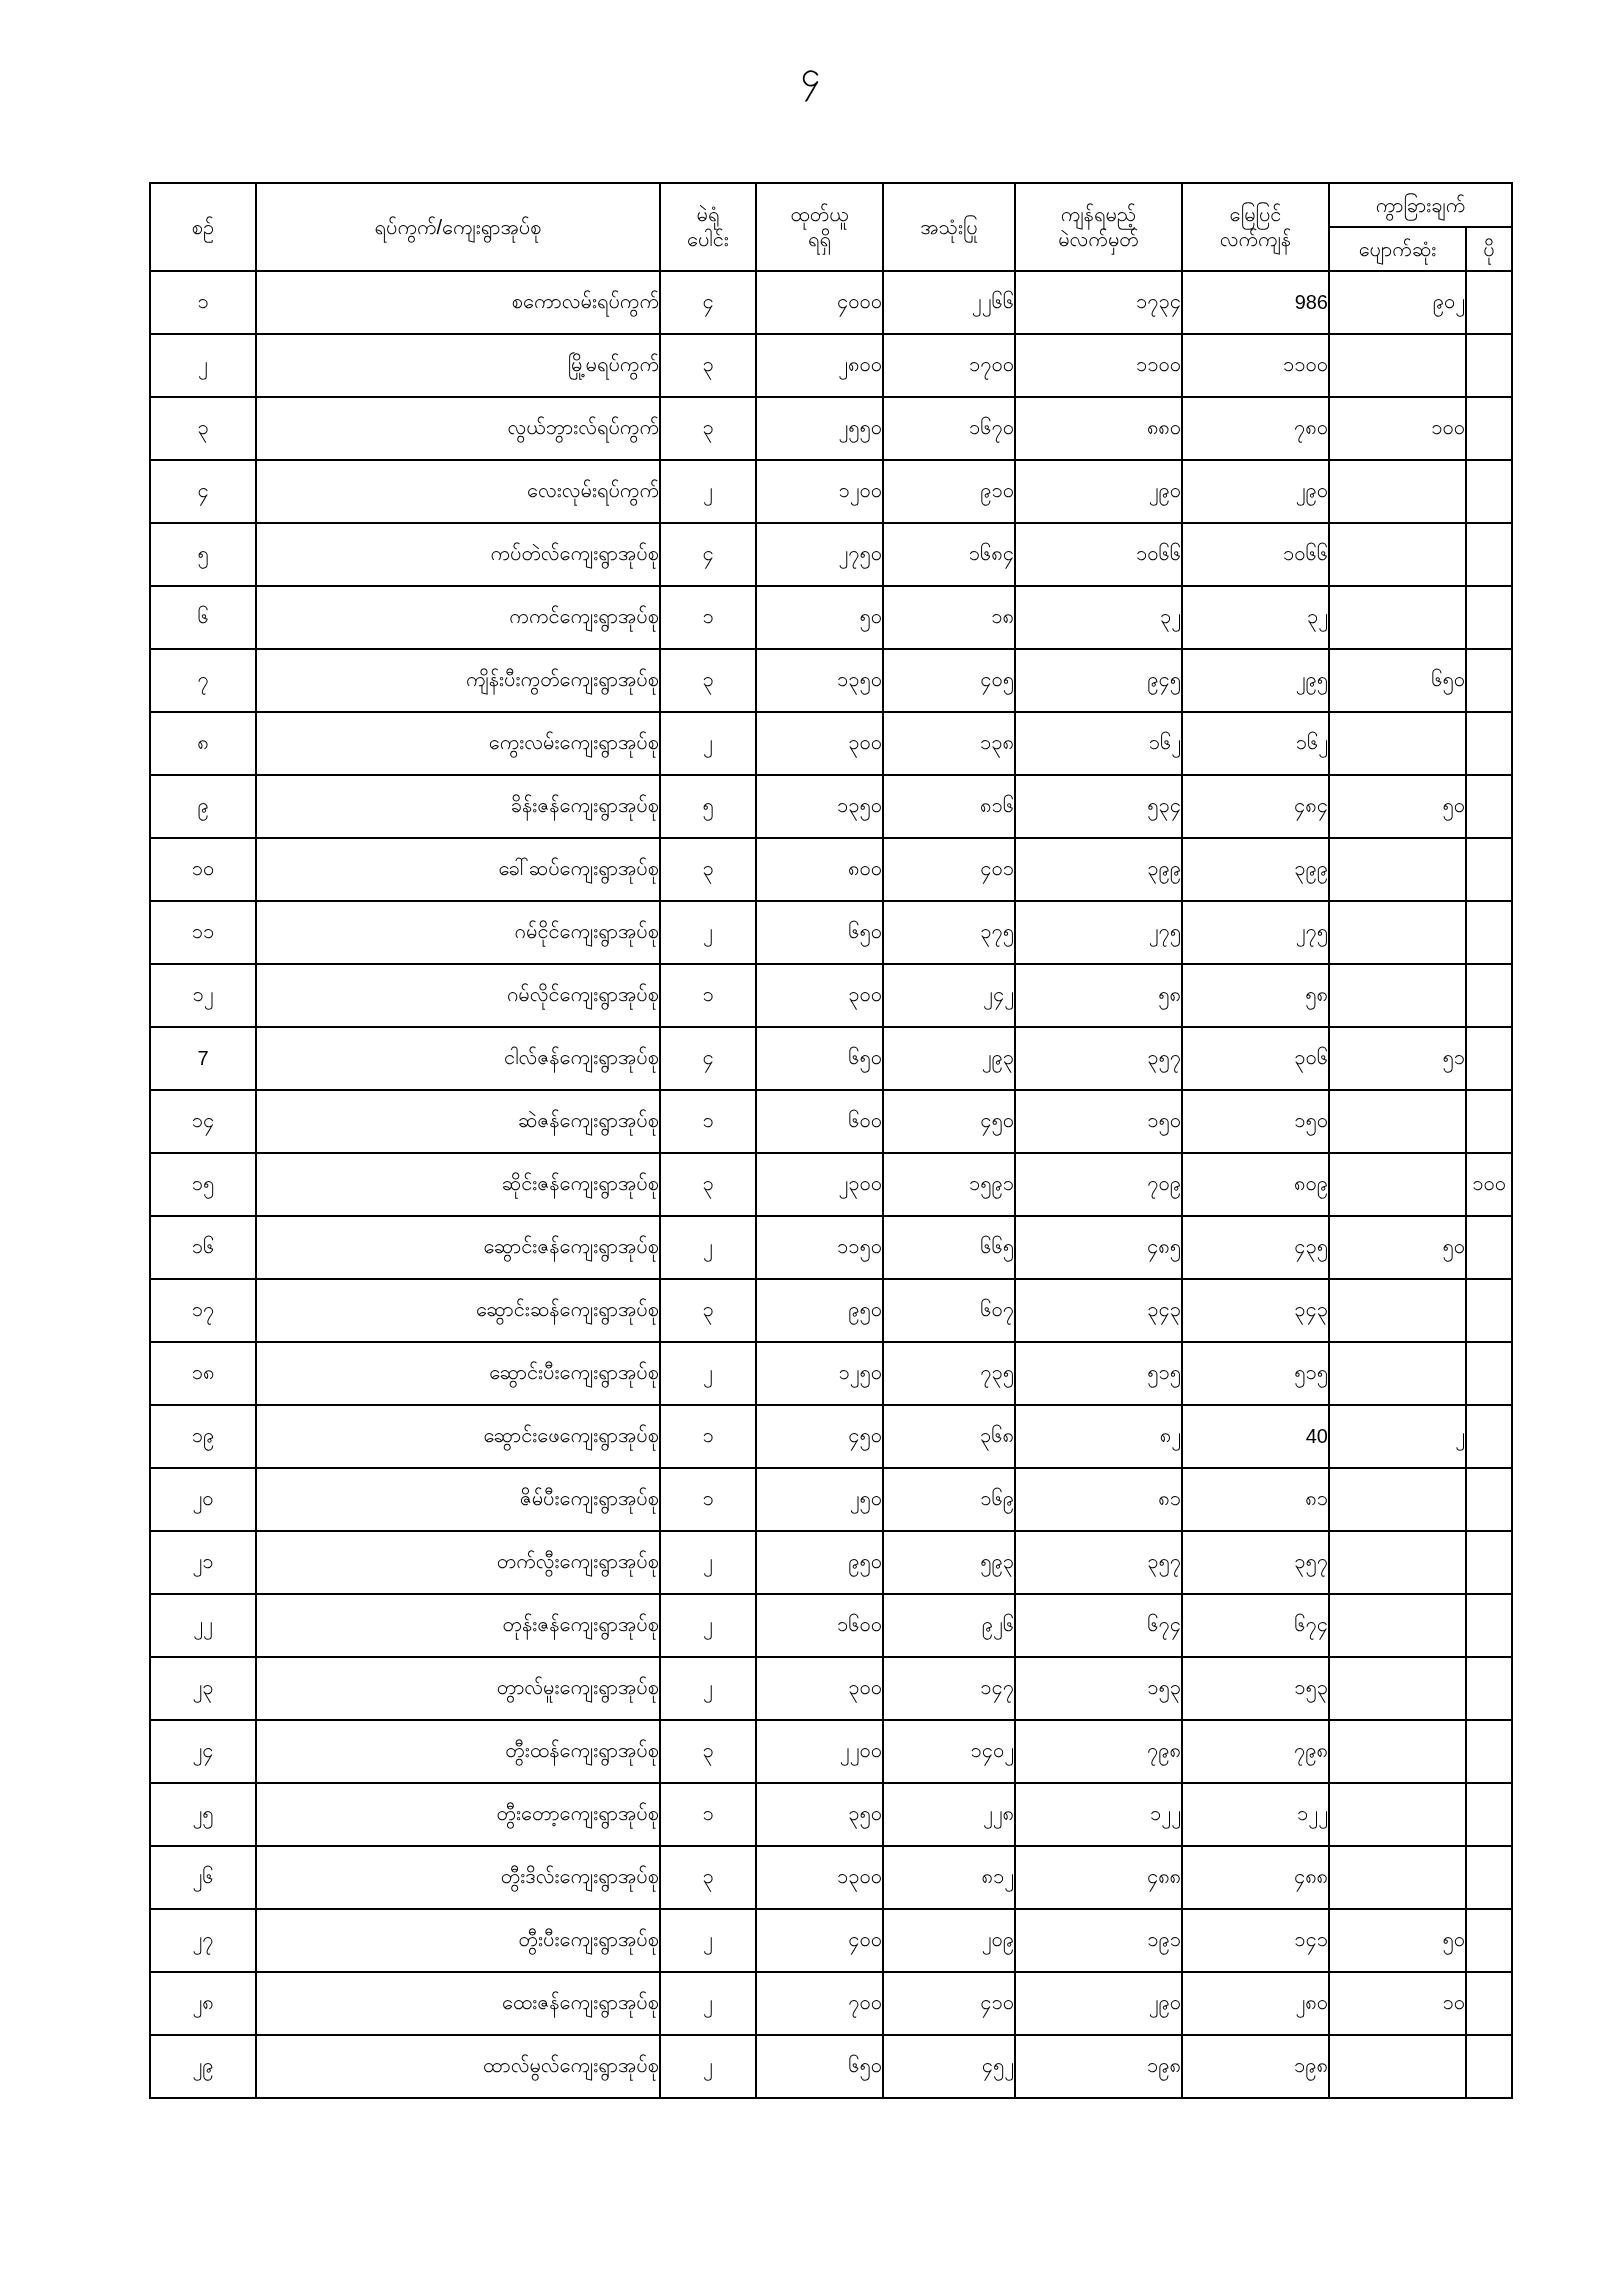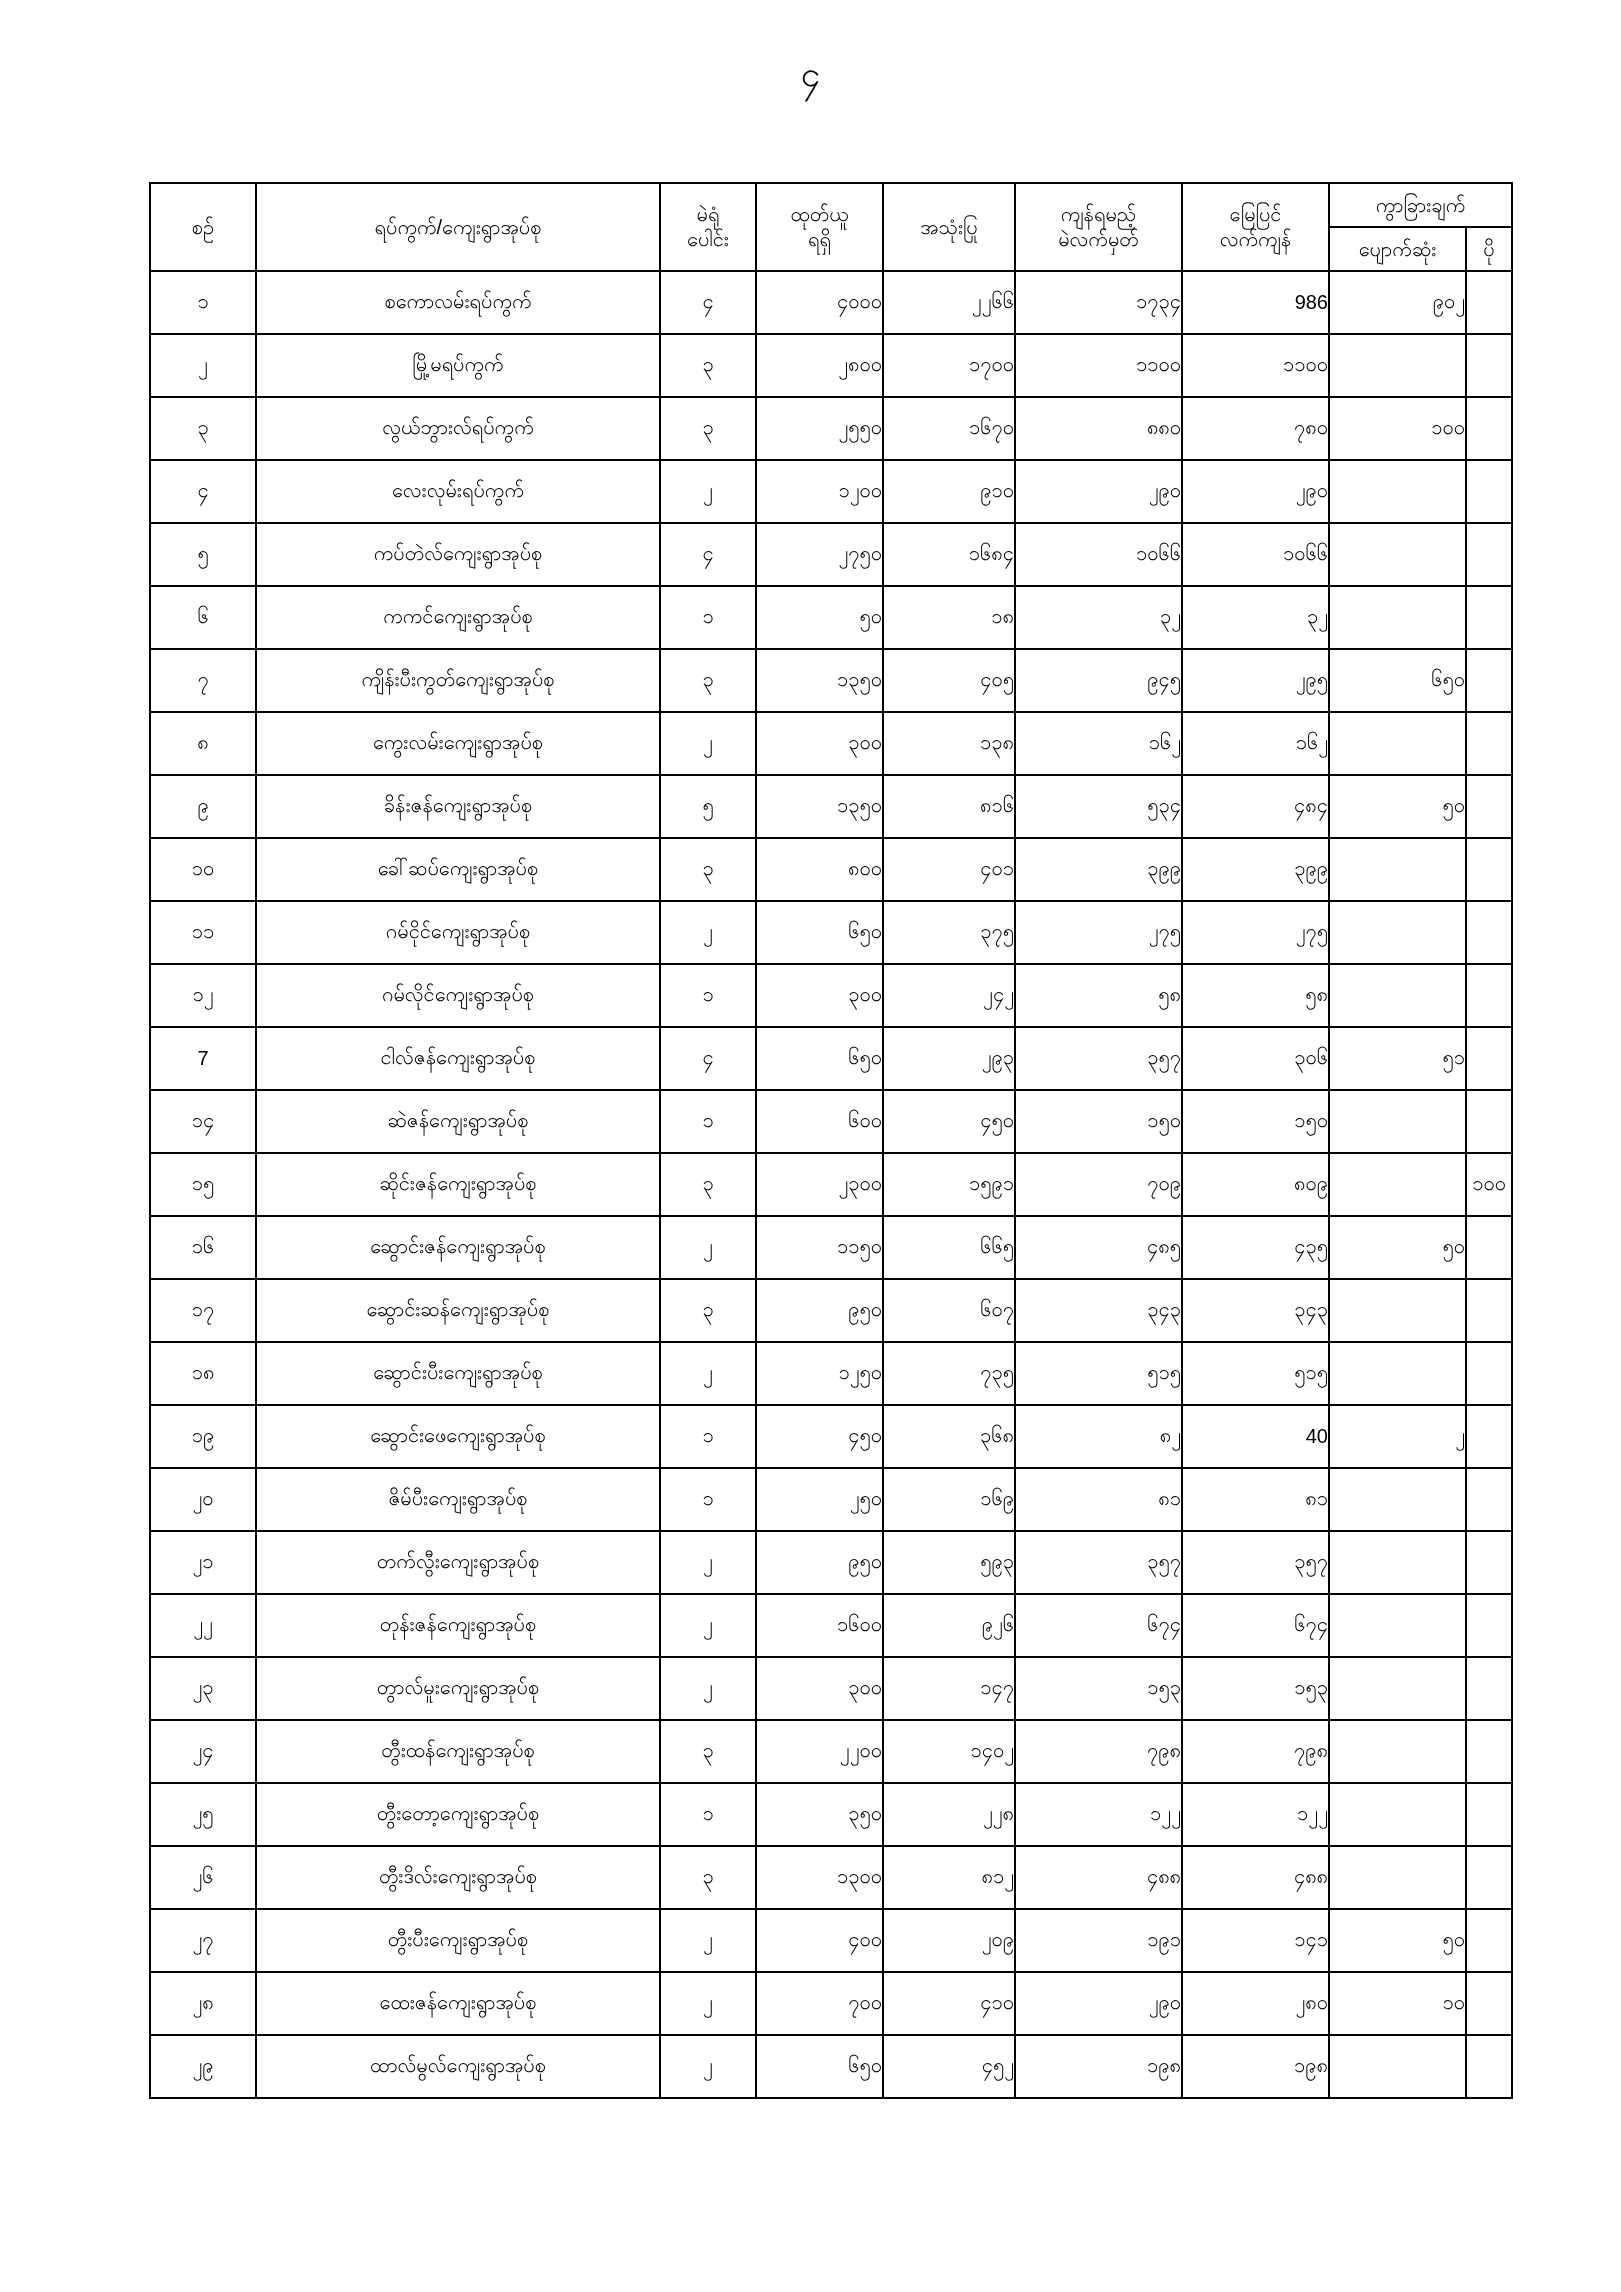--- a/index.html
+++ b/index.html
@@ -26,21 +26,21 @@
     overflow:hidden;
   }
   .ballot-table thead th{
     text-align:center;vertical-align:middle;
     white-space:pre-line;line-height:1.25;
   }
   .ballot-table thead tr{height:44px;}
   .ballot-table tbody tr{height:63px;}
   .ballot-table tbody td{vertical-align:middle;white-space:nowrap;}
   .c0{text-align:center;}
-  .c1{text-align:center;padding-left:23.5px;margin-left:28px;}
+  .c1{text-align:right;padding-left:23.5px;margin-left:28px;}
   .c2{text-align:center;}
   .c3,.c4,.c5,.c6,.c7{text-align:right;padding-right:15.7px;}
   .c8{text-align:center;}
 </style>
 </head>
 <body>
 
 <div class="page-number">၄</div>
 
 <table class="ballot-table">

